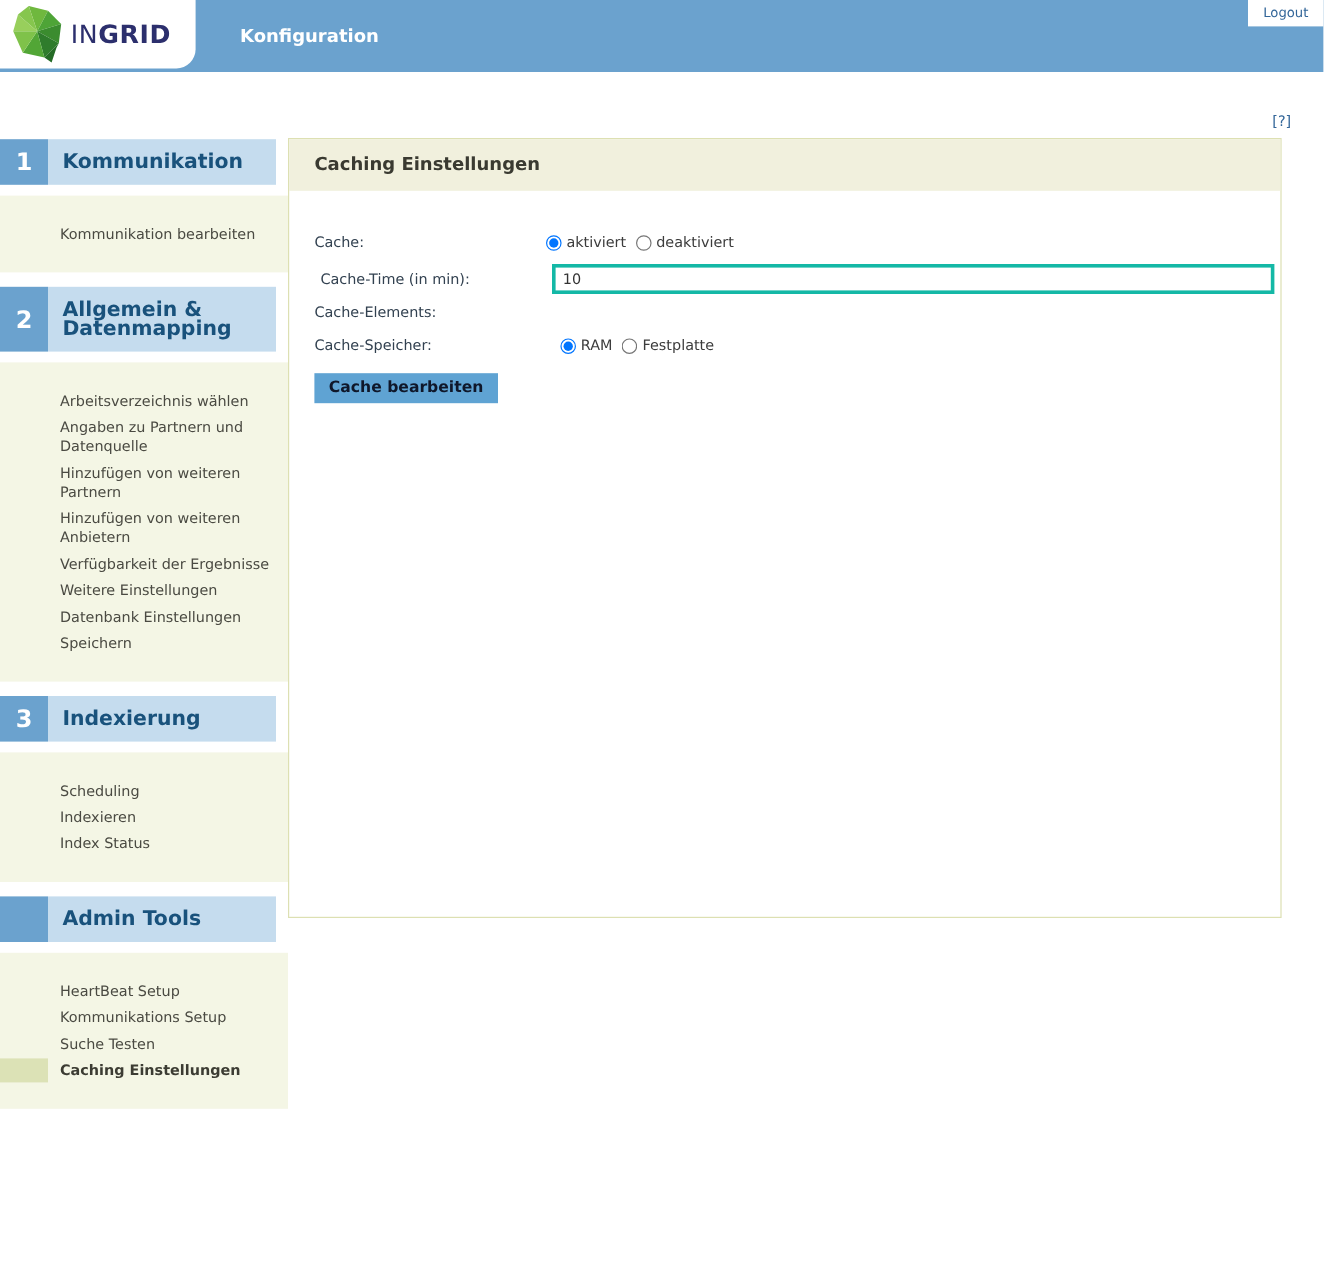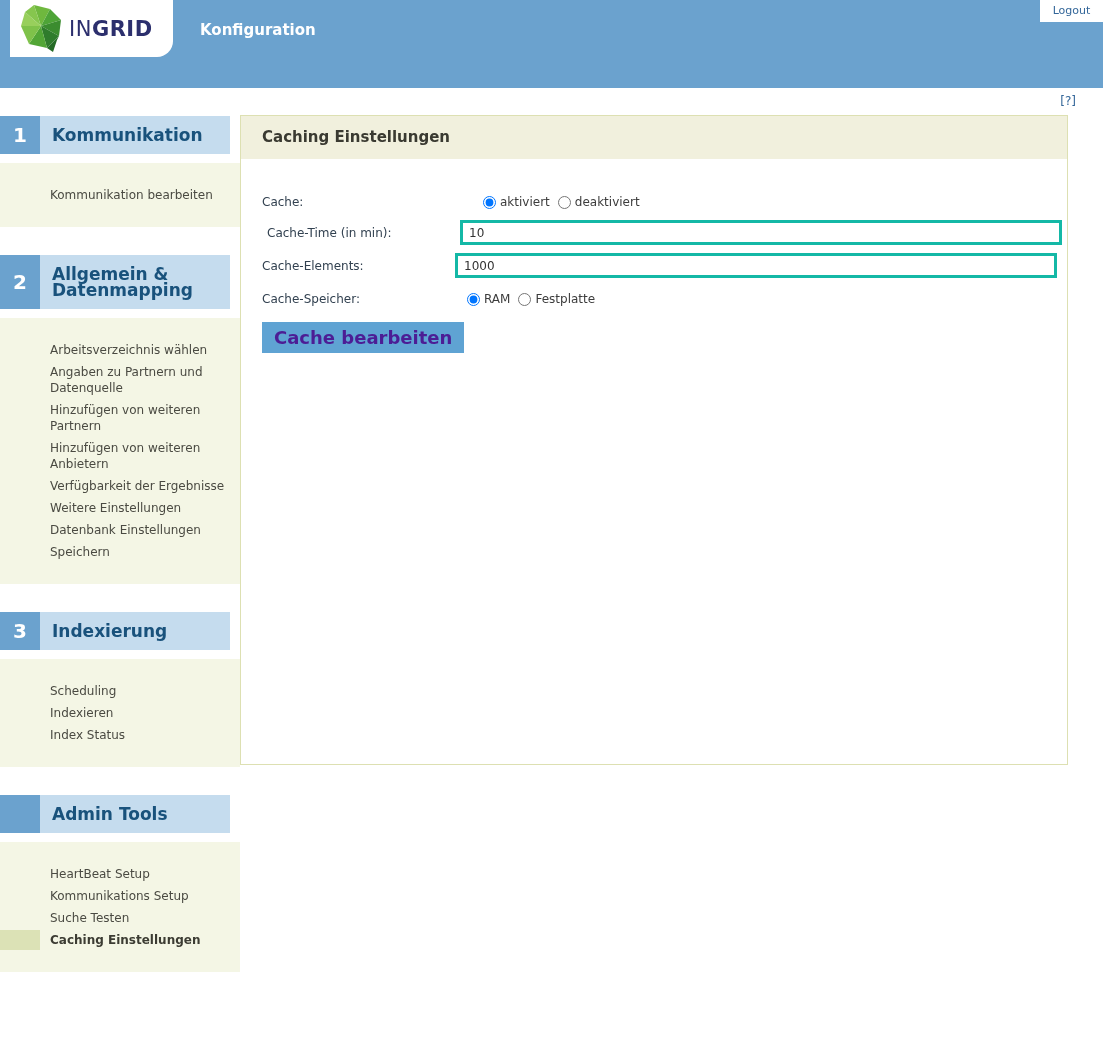--- a/index.html
+++ b/index.html
@@ -1,22 +1,22 @@
 <!DOCTYPE html>
 <html><head>
 <meta charset="utf-8">
 <style>
   * { margin:0; padding:0; box-sizing:border-box; }
   html,body { width:1103px; height:1053px; background:#ffffff;
               font-family:"DejaVu Sans","Liberation Sans",sans-serif; }
   body { position:relative; overflow:hidden; }
 
   
-  .topbar { position:absolute; left:0; top:0; width:1103px; height:88px; background:#6ba2ce; }
-  .logo-box { position:absolute; left:10px; top:0; width:163px; height:57px; background:#ffffff;
+  .topbar { position:absolute; left:0; top:0; width:1103px; height:60px; background:#6ba2ce; }
+  .logo-box { position:absolute; left:0; top:0; width:163px; height:57px; background:#ffffff;
               border-bottom-right-radius:16px; }
   .logo-gem { position:absolute; left:9px; top:4px; }
   .logo-text { position:absolute; left:59px; top:17px; font-size:21px; color:#2c2f6d; letter-spacing:0.5px; }
   .logo-text .lt-light { font-weight:normal; }
   .logo-text .lt-bold { font-weight:bold; }
   .app-title { position:absolute; left:200px; top:0; height:60px; line-height:60px;
                color:#ffffff; font-weight:bold; font-size:15px; }
   .logout { position:absolute; right:0; top:0; width:63px; height:22px; background:#ffffff;
             color:#336699; font-size:11px; line-height:22px; text-align:center; cursor:pointer;
             text-decoration:none; display:block; }
@@ -25,49 +25,49 @@
   .help-link { position:absolute; top:94px; right:27px; font-size:12px; color:#336699;
                text-decoration:none; cursor:pointer; }
 
   
   .sidebar { position:absolute; left:0; top:116px; width:240px; }
   .sec-header { display:flex; width:230px; margin-bottom:9px; }
   .sec-num { width:40px; background:#6ba2ce; color:#ffffff; font-weight:bold; font-size:20px;
              display:flex; align-items:center; justify-content:center; flex:0 0 40px; }
   .sec-title { flex:1; background:#c5dcee; color:#19527c; font-weight:bold; font-size:17px;
                padding:11px 6px 11px 12px; line-height:16px; }
-  .sec-panel { width:240px; background:#f4f6e5; padding:21px 0 21px 0; margin-bottom:28px; }
+  .sec-panel { width:240px; background:#f4f6e5; padding:21px 0 21px 0; margin-bottom:12px; }
   .sec-item { position:relative; padding:3px 0 3px 50px; font-size:12px; line-height:16px;
               color:#4a4a42; cursor:pointer; }
   .sec-item.active { font-weight:bold; color:#3c3c33; }
   .sec-item.active::before { content:""; position:absolute; left:0; top:1px; bottom:1px;
                              width:40px; background:#dce2b6; }
 
   
   .main-panel { position:absolute; left:240px; top:115px; width:828px; height:650px;
                 background:#ffffff; border:1px solid #dde0b2; }
   .main-header { height:43px; background:#f1f0dd; color:#3a3a31; font-weight:bold; font-size:15px;
                  line-height:43px; padding-left:21px; }
   .form { padding:31px 0 0 21px; }
   .form-row { display:flex; align-items:center; }
-  .row-cache { margin-bottom:6px; height:24px;gap:28px; }
+  .row-cache { margin-bottom:6px; height:24px; }
   .row-time { margin-bottom:8px;justify-content:center; }
   .row-elem { margin-bottom:10px; }
   .row-speicher { height:22px;gap:12px; }
   .row-label { width:193px; flex:0 0 193px; font-size:12px; color:#324150; }
   .text-input { width:602px; height:25px; border:3px solid #14b8a6; font-size:12px;
                 padding:0 6px; color:#333333; background:#ffffff;
                 font-family:"DejaVu Sans","Liberation Sans",sans-serif; }
   .radio-group { display:flex; align-items:flex-end; }
   .radio-opt { display:flex; align-items:center; margin-right:8px; font-size:12px; color:#3c3c3c;
                cursor:pointer; }
   .radio-opt input { width:13px; height:13px; margin:0 4px 0 0; cursor:pointer; }
   .btn-row { margin-top:12px; }
-  .submit-btn { display:inline-block; background:#5fa3d3; color:#4c1d95; font-weight:bold;
-                font-size:18px; border:none; padding:5px 12px; cursor:pointer;
+  .submit-btn { display:inline-block; background:#5fa3d3; color:#0f172a; font-weight:bold;
+                font-size:13px; border:none; padding:5px 12px; cursor:pointer;
                 font-family:"DejaVu Sans","Liberation Sans",sans-serif; }
 </style>
 </head>
 <body>
 
 <div class="topbar">
   <div class="app-title">Konfiguration</div>
 </div>
 
 <div class="logo-box">
@@ -153,21 +153,20 @@
         </div>
     </div>
 
     <div class="form-row row-time">
       <div class="row-label">Cache-Time (in min):</div>
       <input type="text" class="text-input" value="10" style="">
     </div>
 
     <div class="form-row row-elem">
       <div class="row-label">Cache-Elements:</div>
-      <input type="text" class="text-input" value="1000" style="">
     </div>
 
     <div class="form-row row-speicher">
       <div class="row-label">Cache-Speicher:</div>
       <div class="radio-group">
           <label class="radio-opt">
             <input type="radio" name="cache-speicher" checked="" style="">
             <span>RAM</span>
           </label>
           <label class="radio-opt">

